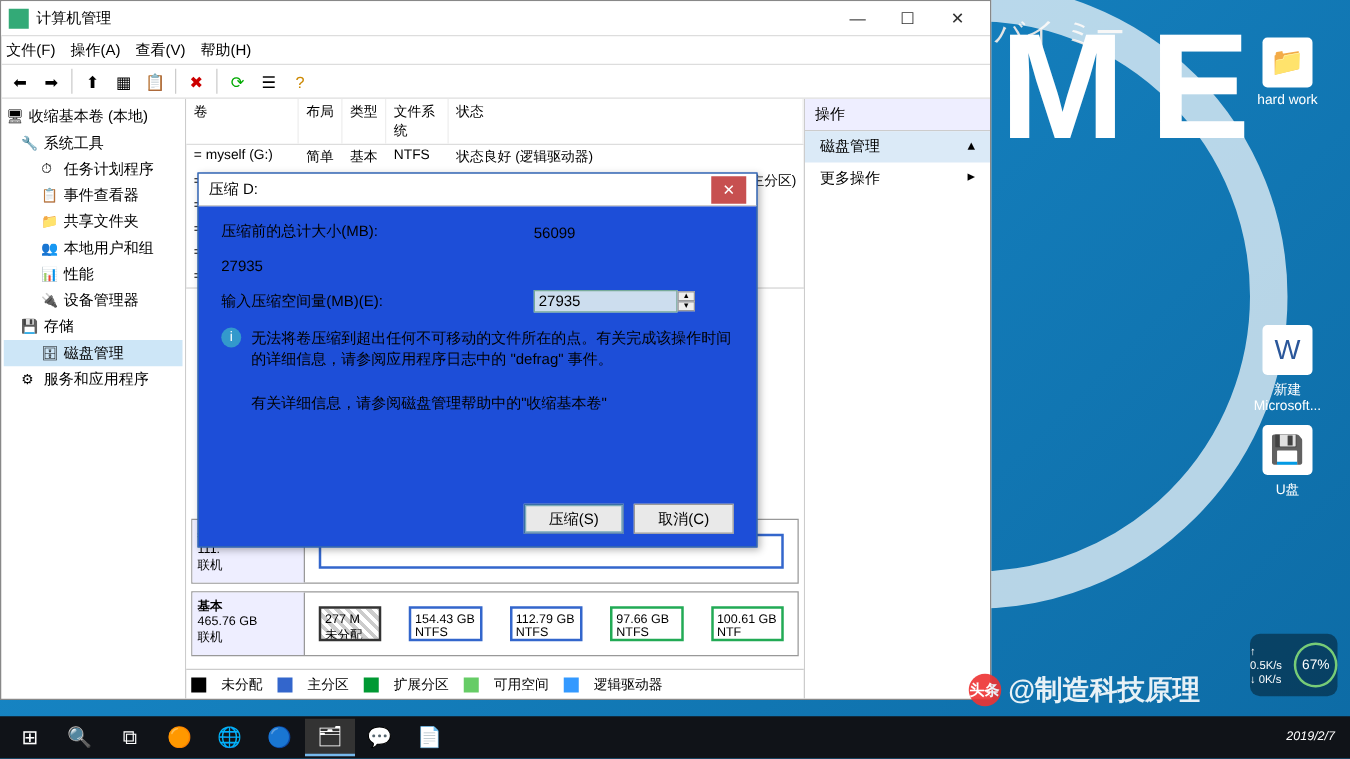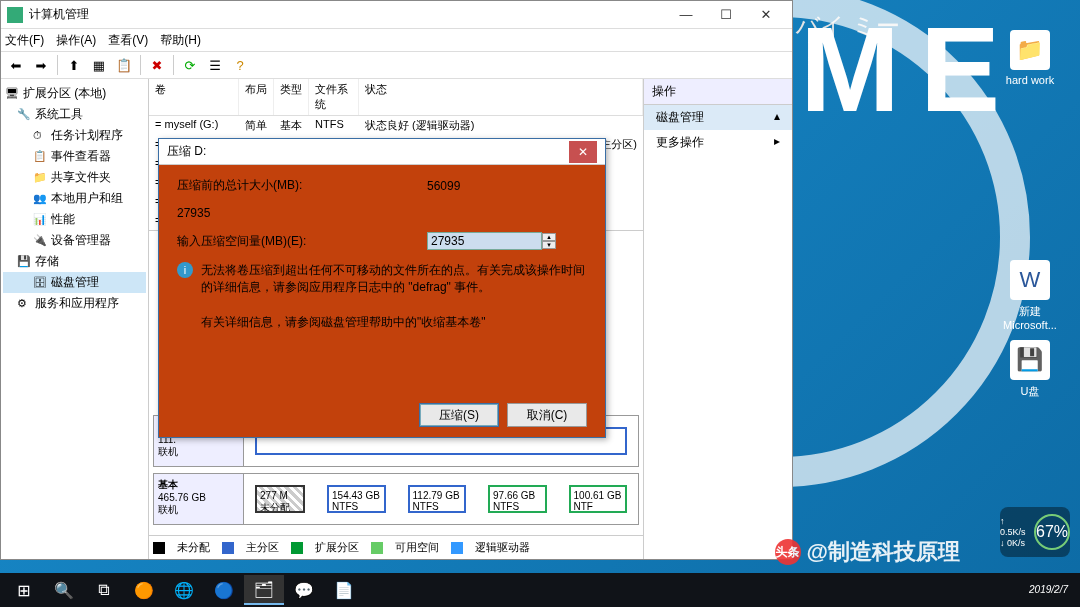--- a/index.html
+++ b/index.html
@@ -53,21 +53,21 @@
 
 .legend { border-top: 1px solid #ccc; padding: 4px; font-size: 11px; display: flex; gap: 12px; align-items: center; }
 .leg-sw { width: 12px; height: 12px; display: inline-block; vertical-align: middle; }
 
 .actions-panel { width: 150px; font-size: 12px; }
 .actions-panel .hdr { background: #eef; padding: 4px 8px; border-bottom: 1px solid #ccc; }
 .actions-panel .item { padding: 4px 12px; display: flex; justify-content: space-between; }
 .actions-panel .sub { background: #dbeaf7; }
 
 
-.dialog { position: absolute; left: 158px; top: 138px; width: 448px; height: 300px; background: #c2410c; border: 1px solid #3a6ea5; box-shadow: 2px 2px 6px rgba(0,0,0,0.3); font-size: 12px; display: flex; flex-direction: column; }
+.dialog { position: absolute; left: 158px; top: 138px; width: 448px; height: 300px; background: #1d4ed8; border: 1px solid #3a6ea5; box-shadow: 2px 2px 6px rgba(0,0,0,0.3); font-size: 12px; display: flex; flex-direction: column; }
 .dialog-title { height: 26px; background: #fff; display: flex; align-items: center; padding: 0 8px; border-bottom: 1px solid #ccc; }
 .dialog-close { width: 28px; height: 22px; background: #c75050; color: #fff; display: flex; align-items: center; justify-content: center; margin-left: auto; }
 .dialog-body { flex: 1; padding: 12px 18px; }
 .form-row { display: flex; align-items: center; margin-bottom: 12px; }
 .form-row label { width: 250px; }
 .form-row .val { width: 130px; }
 .form-row input { width: 115px; border: 1px solid #7a9; padding: 1px 3px; font-size: 12px; }
 .form-row input.sel { background: #cde; }
 .spinner { width: 14px; display: flex; flex-direction: column; }
 .spinner div { height: 8px; border: 1px solid #999; background: #eee; font-size: 7px; text-align: center; line-height: 6px; }
@@ -78,21 +78,21 @@
 .dlg-btn.primary { border: 1px solid #3a6ea5; box-shadow: 0 0 0 1px #7ab inset; }
 
 
 .taskbar { position: absolute; bottom: 0; left: 0; right: 0; height: 34px; background: #101318; display: flex; align-items: center; padding: 0 4px; }
 .tb-item { width: 40px; height: 30px; display: flex; align-items: center; justify-content: center; color: #fff; font-size: 16px; }
 .tb-item.active { background: #333; border-bottom: 2px solid #76b9ed; }
 .tray { margin-left: auto; display: flex; align-items: center; color: #fff; font-size: 10px; gap: 8px; padding-right: 8px; font-style: italic; }
 .clock { text-align: right; line-height: 12px; }
 
 .net-widget { position: absolute; right: 10px; bottom: 50px; width: 70px; height: 50px; background: rgba(0,0,0,0.4); border-radius: 8px; color: #fff; font-size: 9px; display: flex; align-items: center; justify-content: center; gap: 4px; }
-.net-circle { width: 36px; height: 36px; border: 2px solid #7c7; border-radius: 50%; display: flex; align-items: center; justify-content: center; font-size: 16px; }
+.net-circle { width: 36px; height: 36px; border: 2px solid #7c7; border-radius: 50%; display: flex; align-items: center; justify-content: center; font-size: 11px; }
 
 .watermark { position: absolute; right: 120px; bottom: 40px; color: #fff; font-size: 22px; font-weight: bold; opacity: 0.9; display: flex; align-items: center; gap: 6px; }
 .wm-ico { width: 26px; height: 26px; background: #e33; border-radius: 50%; display: flex; align-items: center; justify-content: center; font-size: 12px; }
 </style>
 </head>
 <body>
 
 <div class="desktop-bg"></div>
 <div class="desktop-kana">ド バイ ミー</div>
 <div class="desktop-letters">ME</div>
@@ -140,21 +140,21 @@
     <span class="tb-btn" style="color:#0a0">⟳</span>
     <span class="tb-btn">☰</span>
     <span class="tb-btn" style="color:#c80">?</span>
   </div>
 
   <div class="body-area">
 
     <div class="tree-panel">
       <div class="tree-item l0">
           <span class="tree-ico">🖥</span>
-          <span>扩展分区 (本地)</span>
+          <span>收缩基本卷 (本地)</span>
         </div>
       <div class="tree-item l1">
           <span class="tree-ico">🔧</span>
           <span>系统工具</span>
         </div>
       <div class="tree-item l2">
           <span class="tree-ico">⏱</span>
           <span>任务计划程序</span>
         </div>
       <div class="tree-item l2">

